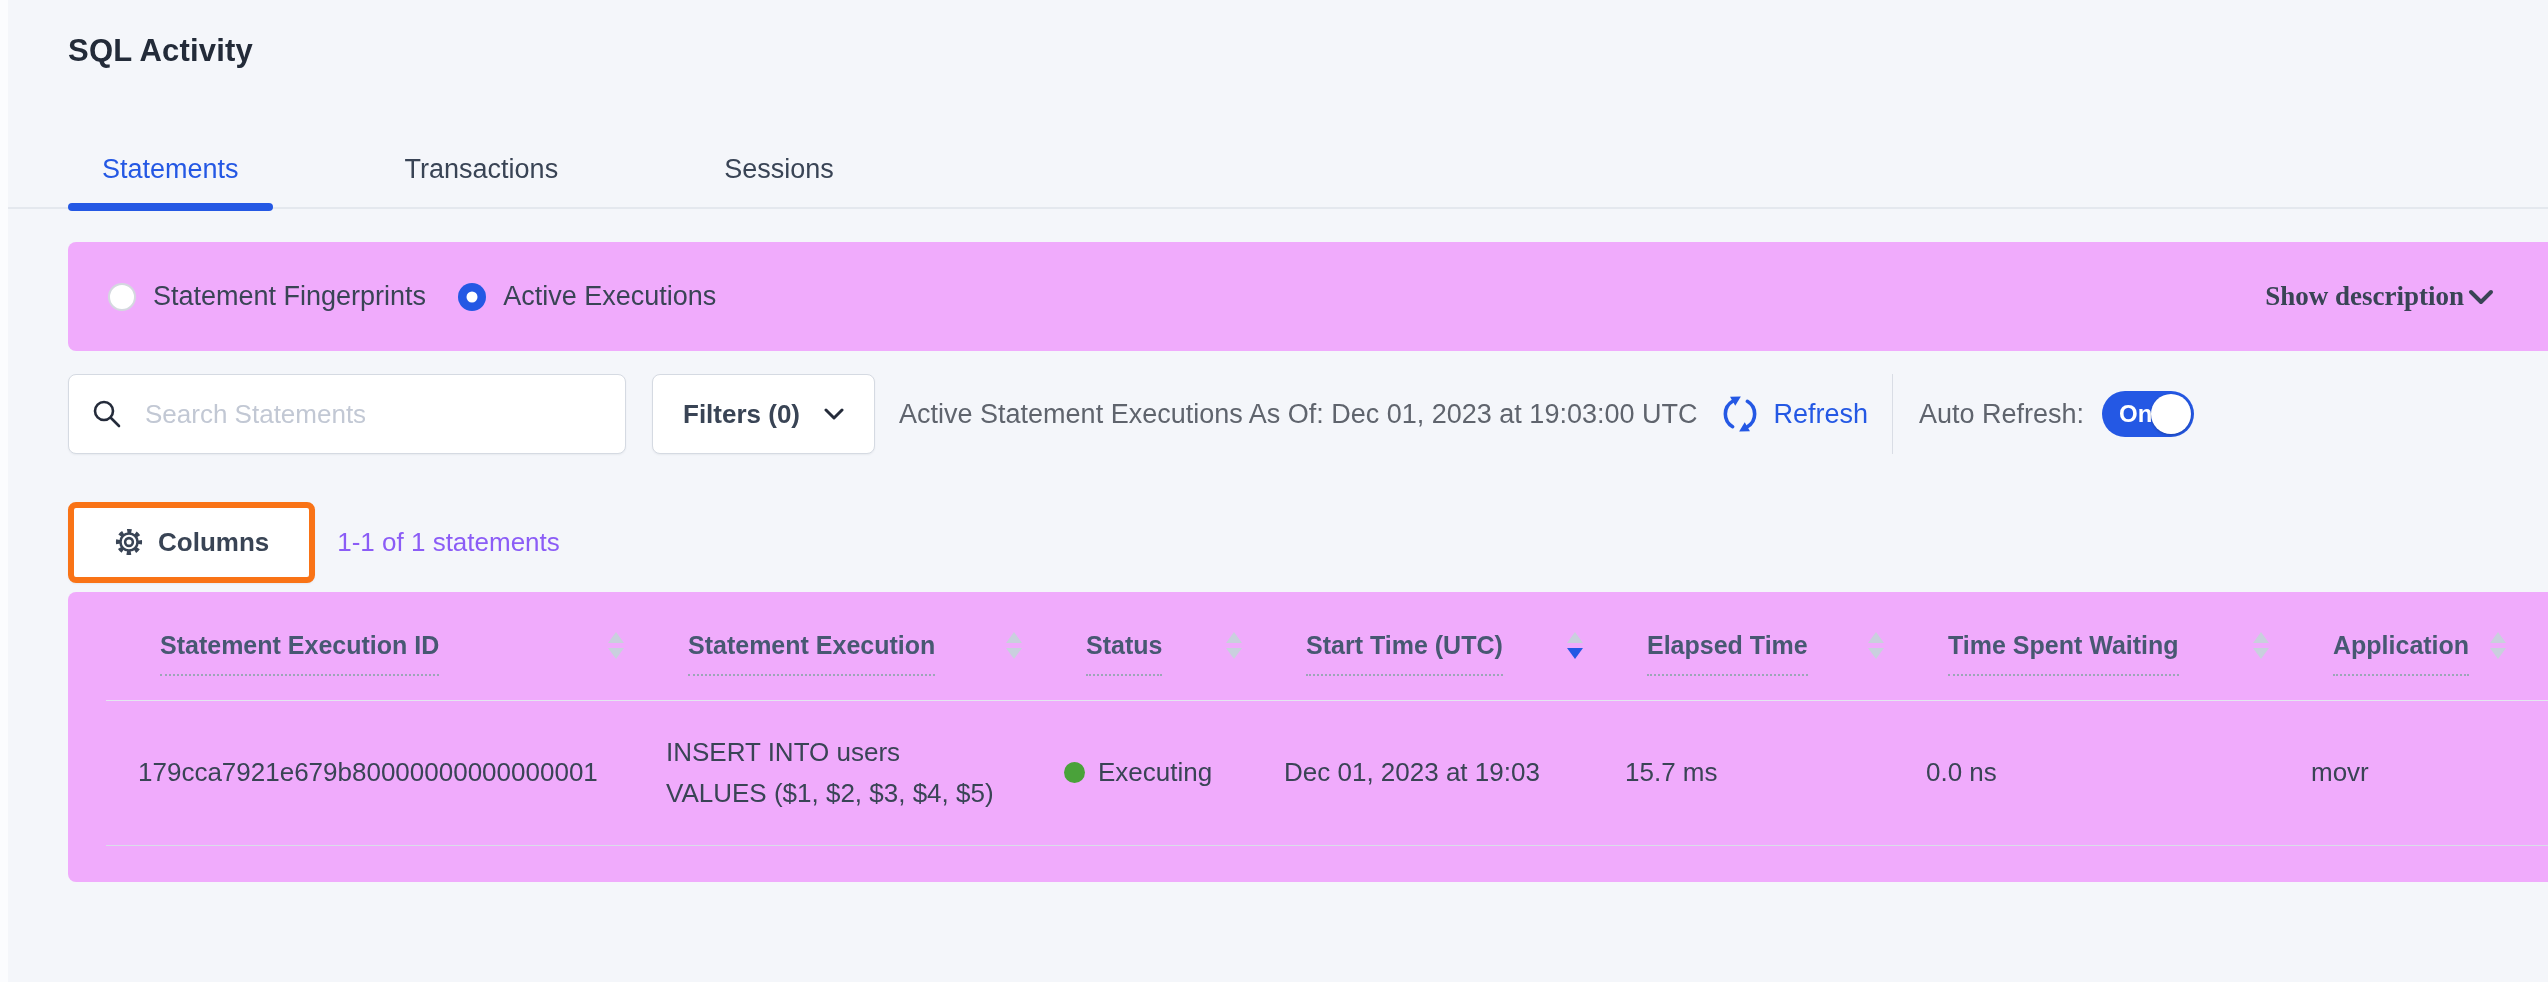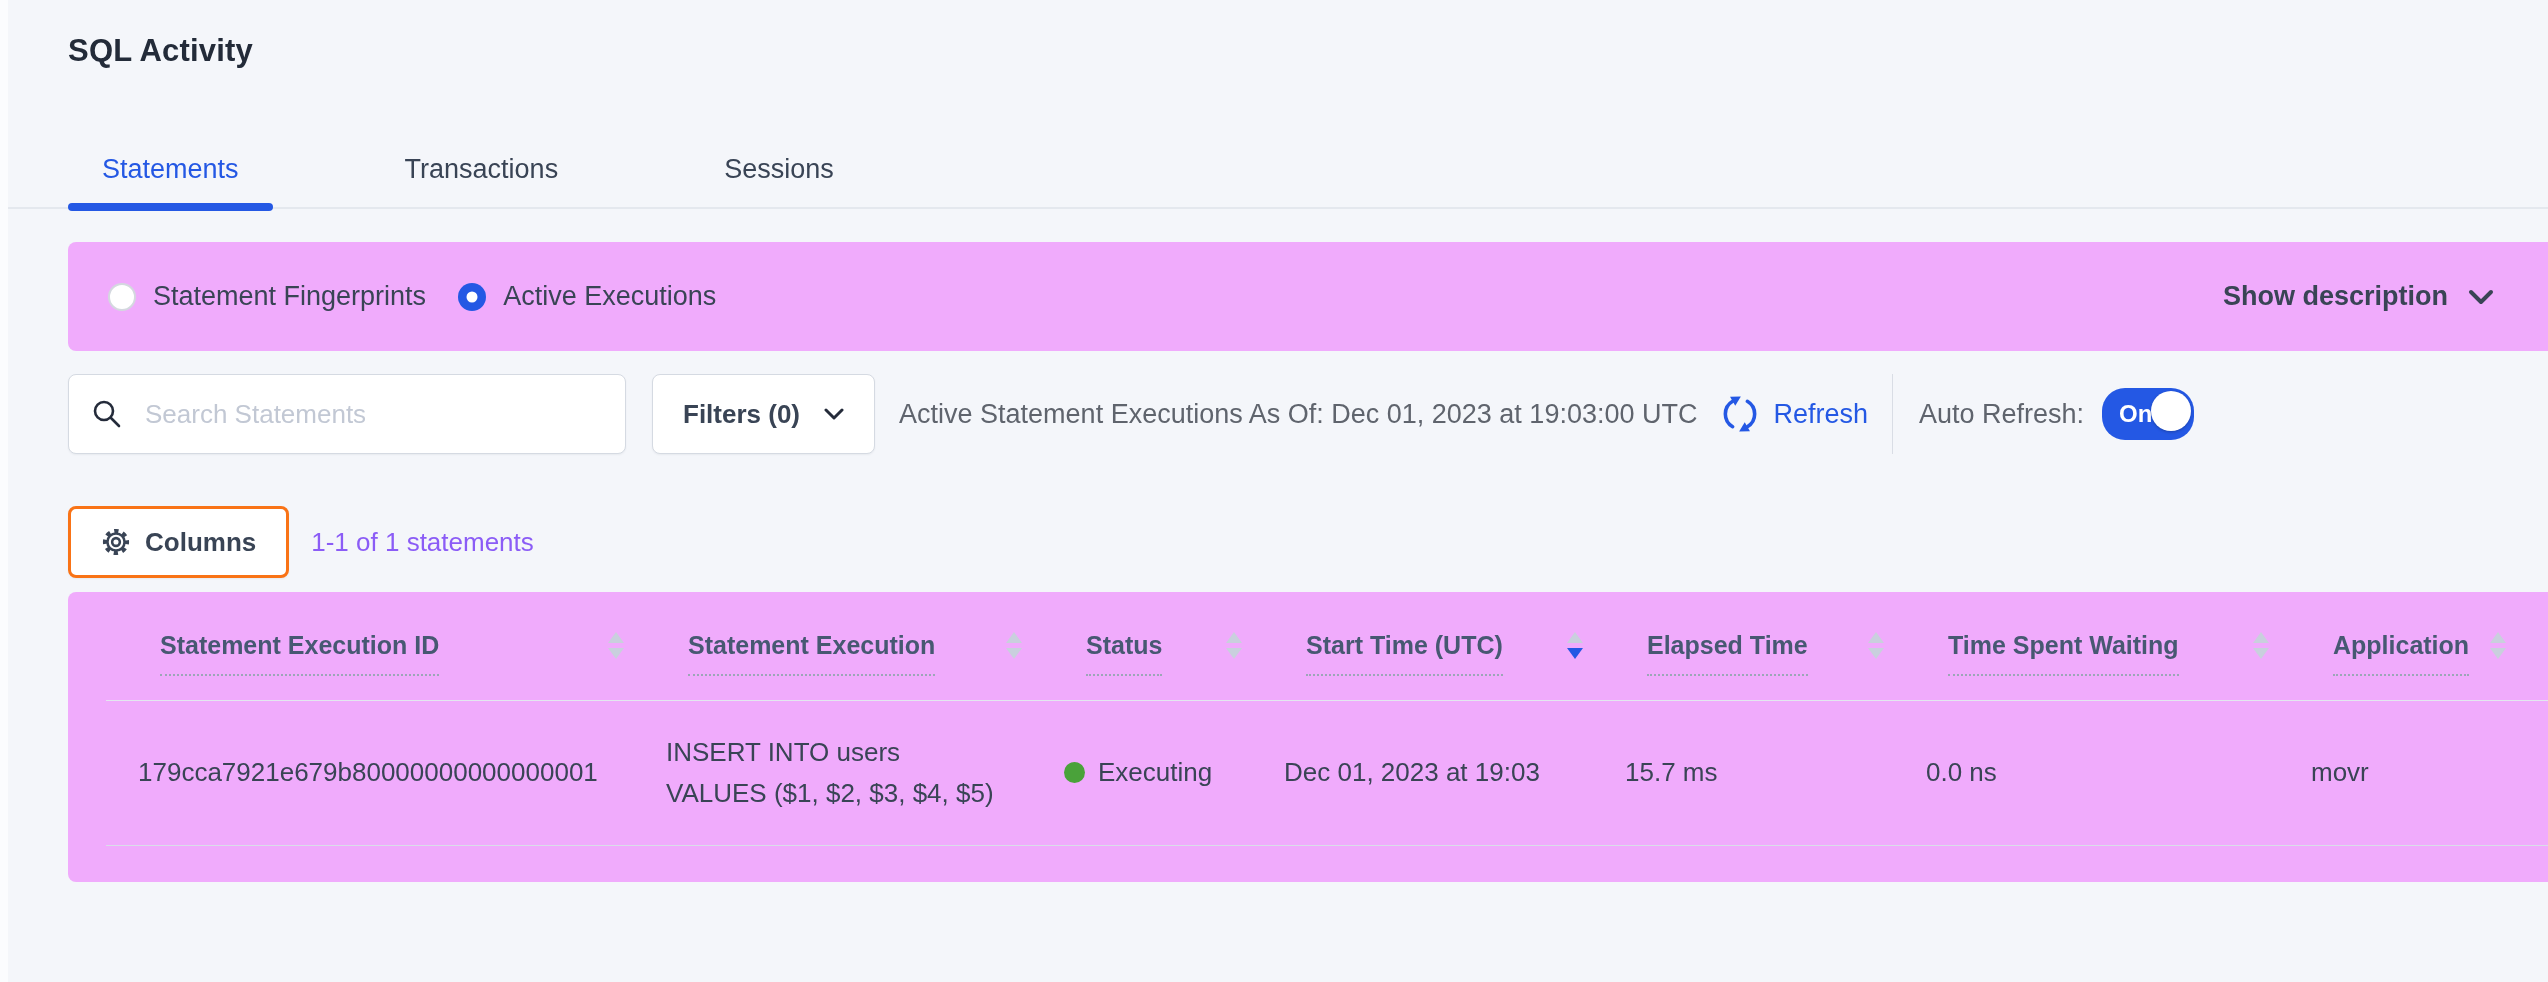--- a/index.html
+++ b/index.html
@@ -24,39 +24,39 @@
 
   
   .radio-card{ margin-top:33px; height:109px; display:flex; align-items:center; justify-content:space-between; padding:0 54px 0 40px; }
   .radio-group{ display:flex; align-items:center; }
   .radio-opt{ display:flex; align-items:center; cursor:pointer; }
   .radio-opt + .radio-opt{ margin-left:32px; }
   .radio-circle{ width:28px; height:28px; border-radius:50%; border:2px solid #d4d8df; background:#fff; display:inline-block; position:relative; }
   .radio-circle.selected{ border:none; background:#2458e4; }
   .radio-circle.selected::after{ content:""; position:absolute; width:11px; height:11px; border-radius:50%; background:#fff; left:50%; top:50%; transform:translate(-50%,-50%); }
   .radio-label{ margin-left:17px; font-size:27px; color:#394455; }
-  .show-desc{ display:flex; align-items:center; gap:20px; font-size:27px; font-weight:600; color:#394455; cursor:pointer; }
+  .show-desc{ display:flex; align-items:center; gap:4px; font-size:27px; font-weight:600; color:#394455; cursor:pointer;font-family:Liberation Serif, serif; }
 
   
   .toolbar{ margin:23px 0 0 68px; height:80px; display:flex; align-items:center; }
   .search-box{ width:558px; height:80px; background:#fff; border:1px solid #d5dae2; border-radius:8px; display:flex; align-items:center; padding:0 22px; box-shadow:0 1px 2px rgba(40,50,70,.06); }
   .search-box input{ border:none; outline:none; flex:1; font-size:26px; margin-left:22px; color:#394455; font-family:inherit; background:transparent; }
   .search-box input::placeholder{ color:#c2c8d4; }
   .filters-btn{ margin-left:26px; height:80px; padding:0 30px; background:#fff; border:1px solid #d5dae2; border-radius:8px; font-size:26px; font-weight:700; color:#394455; display:flex; align-items:center; gap:24px; cursor:pointer; font-family:inherit; box-shadow:0 1px 2px rgba(40,50,70,.06); }
   .asof{ margin-left:24px; font-size:27px; color:#5f646d; }
   .refresh{ margin-left:22px; display:flex; align-items:center; gap:12px; color:#2458e4; font-size:27px; cursor:pointer; }
   .vdiv{ margin-left:24px; width:1px; height:80px; background:#d9dde5; }
   .auto-label{ margin-left:26px; font-size:27px; color:#5f646d; }
-  .toggle{ margin-left:18px; position:relative; width:92px; height:52px; border-radius:23px; background:#2458e4; cursor:pointer; }
+  .toggle{ margin-left:18px; position:relative; width:92px; height:46px; border-radius:23px; background:#2458e4; cursor:pointer; }
   .toggle-label{ position:absolute; left:17px; top:50%; transform:translateY(-50%); color:#fff; font-size:24px; font-weight:700; }
   .knob{ position:absolute; right:3px; top:3px; width:40px; height:40px; border-radius:50%; background:#fff; box-shadow:0 1px 3px rgba(0,0,0,.25); }
 
   
   .results-bar{ margin:56px 0 0 68px; height:64px; display:flex; align-items:center; }
-  .columns-btn{ height:72px; padding:0 30px; background:#fff; border:3px solid #f97316; border-radius:8px; display:flex; align-items:center; gap:14px; font-size:26px; font-weight:600; color:#394455; cursor:pointer; font-family:inherit; box-shadow:0 1px 2px rgba(40,50,70,.06); }
+  .columns-btn{ height:81px; padding:0 40px; background:#fff; border:6px solid #f97316; border-radius:8px; display:flex; align-items:center; gap:14px; font-size:26px; font-weight:600; color:#394455; cursor:pointer; font-family:inherit; box-shadow:0 1px 2px rgba(40,50,70,.06); }
   .count{ margin-left:22px; font-size:26px; color:#8b5cf6; }
 
   
   .table-card{ margin-top:18px; padding:0 0 36px 38px; }
   table{ width:100%; border-collapse:collapse; table-layout:fixed; }
   thead th{ height:108px; border-bottom:1px solid #e3e7ef; vertical-align:middle; text-align:left; font-size:25px; font-weight:700; color:#475872; cursor:pointer; }
   .th-inner{ display:flex; align-items:center; justify-content:space-between; padding-right:42px;margin-left:22px; }
   .th-label{ position:relative; white-space:nowrap; }
   .th-label::after{ content:""; position:absolute; left:0; right:0; bottom:-16px; border-bottom:2.5px dotted #9ca6b7; }
   .sort{ display:flex; flex-direction:column; align-items:center; margin-left:12px; }

